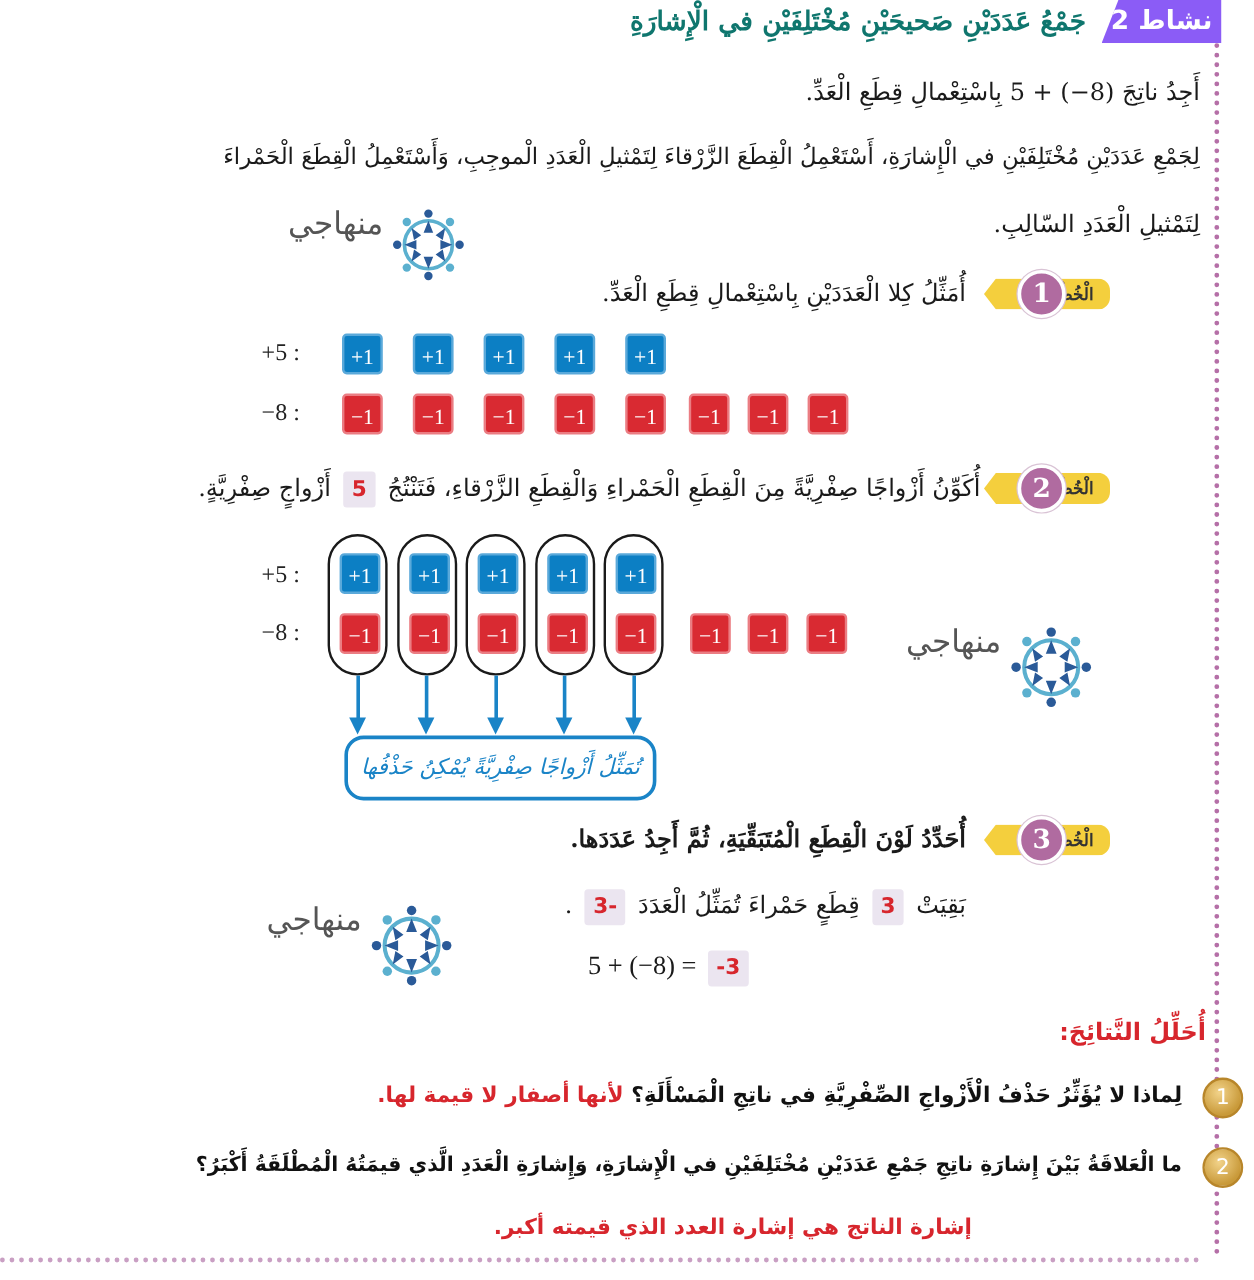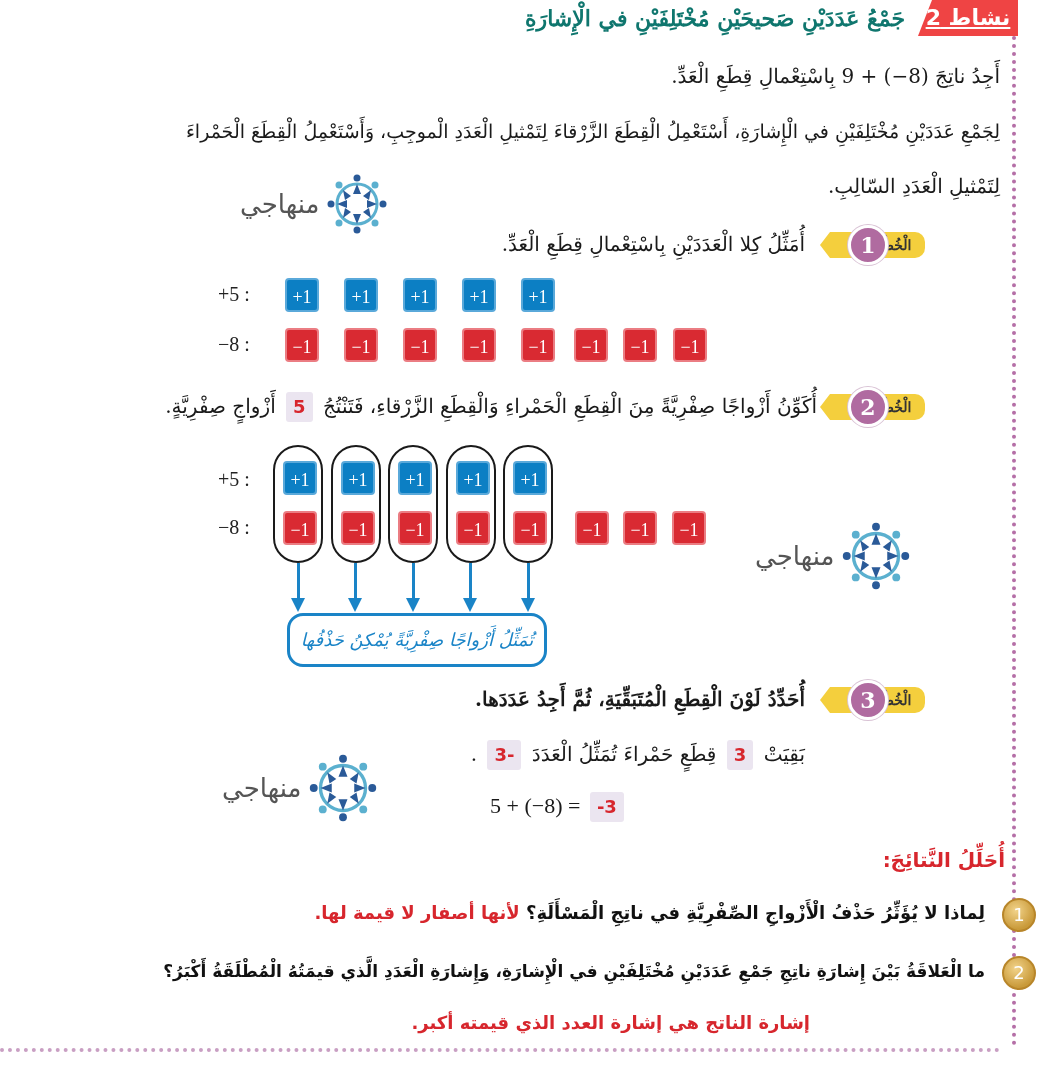--- a/index.html
+++ b/index.html
@@ -18,25 +18,24 @@
     border-left:4px dotted #b56fa7;
   }
   .frame-bottom {
     position:absolute; left:0; top:1048px; width:1000px; height:0;
     border-top:4px dotted #c99fc3;
   }
 
   
   .activity-badge {
     position:absolute; left:918px; top:0; width:100px; height:36px;
-    background:#ef4444;
+    background:#8b5cf6;
     color:#fff; font-family:"DejaVu Sans", sans-serif; font-weight:bold;
     font-size:22px; line-height:36px; text-align:center;
     clip-path:polygon(14px 0, 100% 0, 100% 100%, 0 100%);
-    text-decoration:underline;
   }
   .activity-title {
     position:absolute; right:140px; top:2px; width:680px; text-align:right;
     color:#0f766e; font-size:22px; font-weight:bold;
     line-height:32px;
   }
 
   .line-text {
     position:absolute; text-align:right; font-size:20px; line-height:32px;
     white-space:nowrap;
@@ -92,21 +91,21 @@
     font-style:italic;
   }
 
   .hl {
     display:inline-block; background:#ebe5f0; color:#d7262d; font-weight:bold;
     font-family:"DejaVu Sans", sans-serif; padding:0 7px; border-radius:3px;
     line-height:30px; font-size:18px; margin:0 4px;
   }
 
   
-  .logo { position:absolute; display:flex; align-items:center; gap:6px; }
+  .logo { position:absolute; display:flex; gap:6px; }
   .logo-text { font-family:"DejaVu Sans", sans-serif; font-size:26px; color:#555; }
 
   .analyze-title {
     position:absolute; right:40px; top:848px; color:#d7262d;
     font-family:"DejaVu Sans", sans-serif; font-weight:bold; font-size:20px;margin-left:17px;
   }
   .q-num {
     position:absolute; width:30px; height:30px; border-radius:50%;
     background:radial-gradient(circle at 40% 35%, #f2d38a, #c99a3a 70%);
     border:2px solid #b8862a; color:#fff; font-family:"DejaVu Sans", sans-serif;
@@ -121,21 +120,21 @@
 </style>
 </head>
 <body>
 
 <div class="frame-right"></div>
 <div class="frame-bottom"></div>
 
 <div class="activity-badge rtl">نشاط 2</div>
 <div class="activity-title rtl">جَمْعُ عَدَدَيْنِ صَحيحَيْنِ مُخْتَلِفَيْنِ في الْإِشارَةِ</div>
 
-<div class="line-text rtl" style="right:45px; top:60px;">أَجِدُ ناتِجَ (8−) + 9 بِاسْتِعْمالِ قِطَعِ الْعَدِّ.</div>
+<div class="line-text rtl" style="right:45px; top:60px;">أَجِدُ ناتِجَ (8−) + 5 بِاسْتِعْمالِ قِطَعِ الْعَدِّ.</div>
 <div class="line-text rtl" style="right:45px; top:115px; font-size:19px; letter-spacing:-0.3px;">لِجَمْعِ عَدَدَيْنِ مُخْتَلِفَيْنِ في الْإِشارَةِ، أَسْتَعْمِلُ الْقِطَعَ الزَّرْقاءَ لِتَمْثيلِ الْعَدَدِ الْموجِبِ، وَأَسْتَعْمِلُ الْقِطَعَ الْحَمْراءَ</div>
 <div class="line-text rtl" style="right:45px; top:170px;">لِتَمْثيلِ الْعَدَدِ السّالِبِ.</div>
 
 <div class="logo" style="left:240px; top:172px;">
   <span class="logo-text rtl">منهاجي</span>
   <svg width="64" height="64" viewBox="0 0 64 64">
     <g fill="none" stroke="#5bb0cf" stroke-width="3">
         <circle cx="32" cy="32" r="20"></circle>
       </g>
     <g id="lg1">

